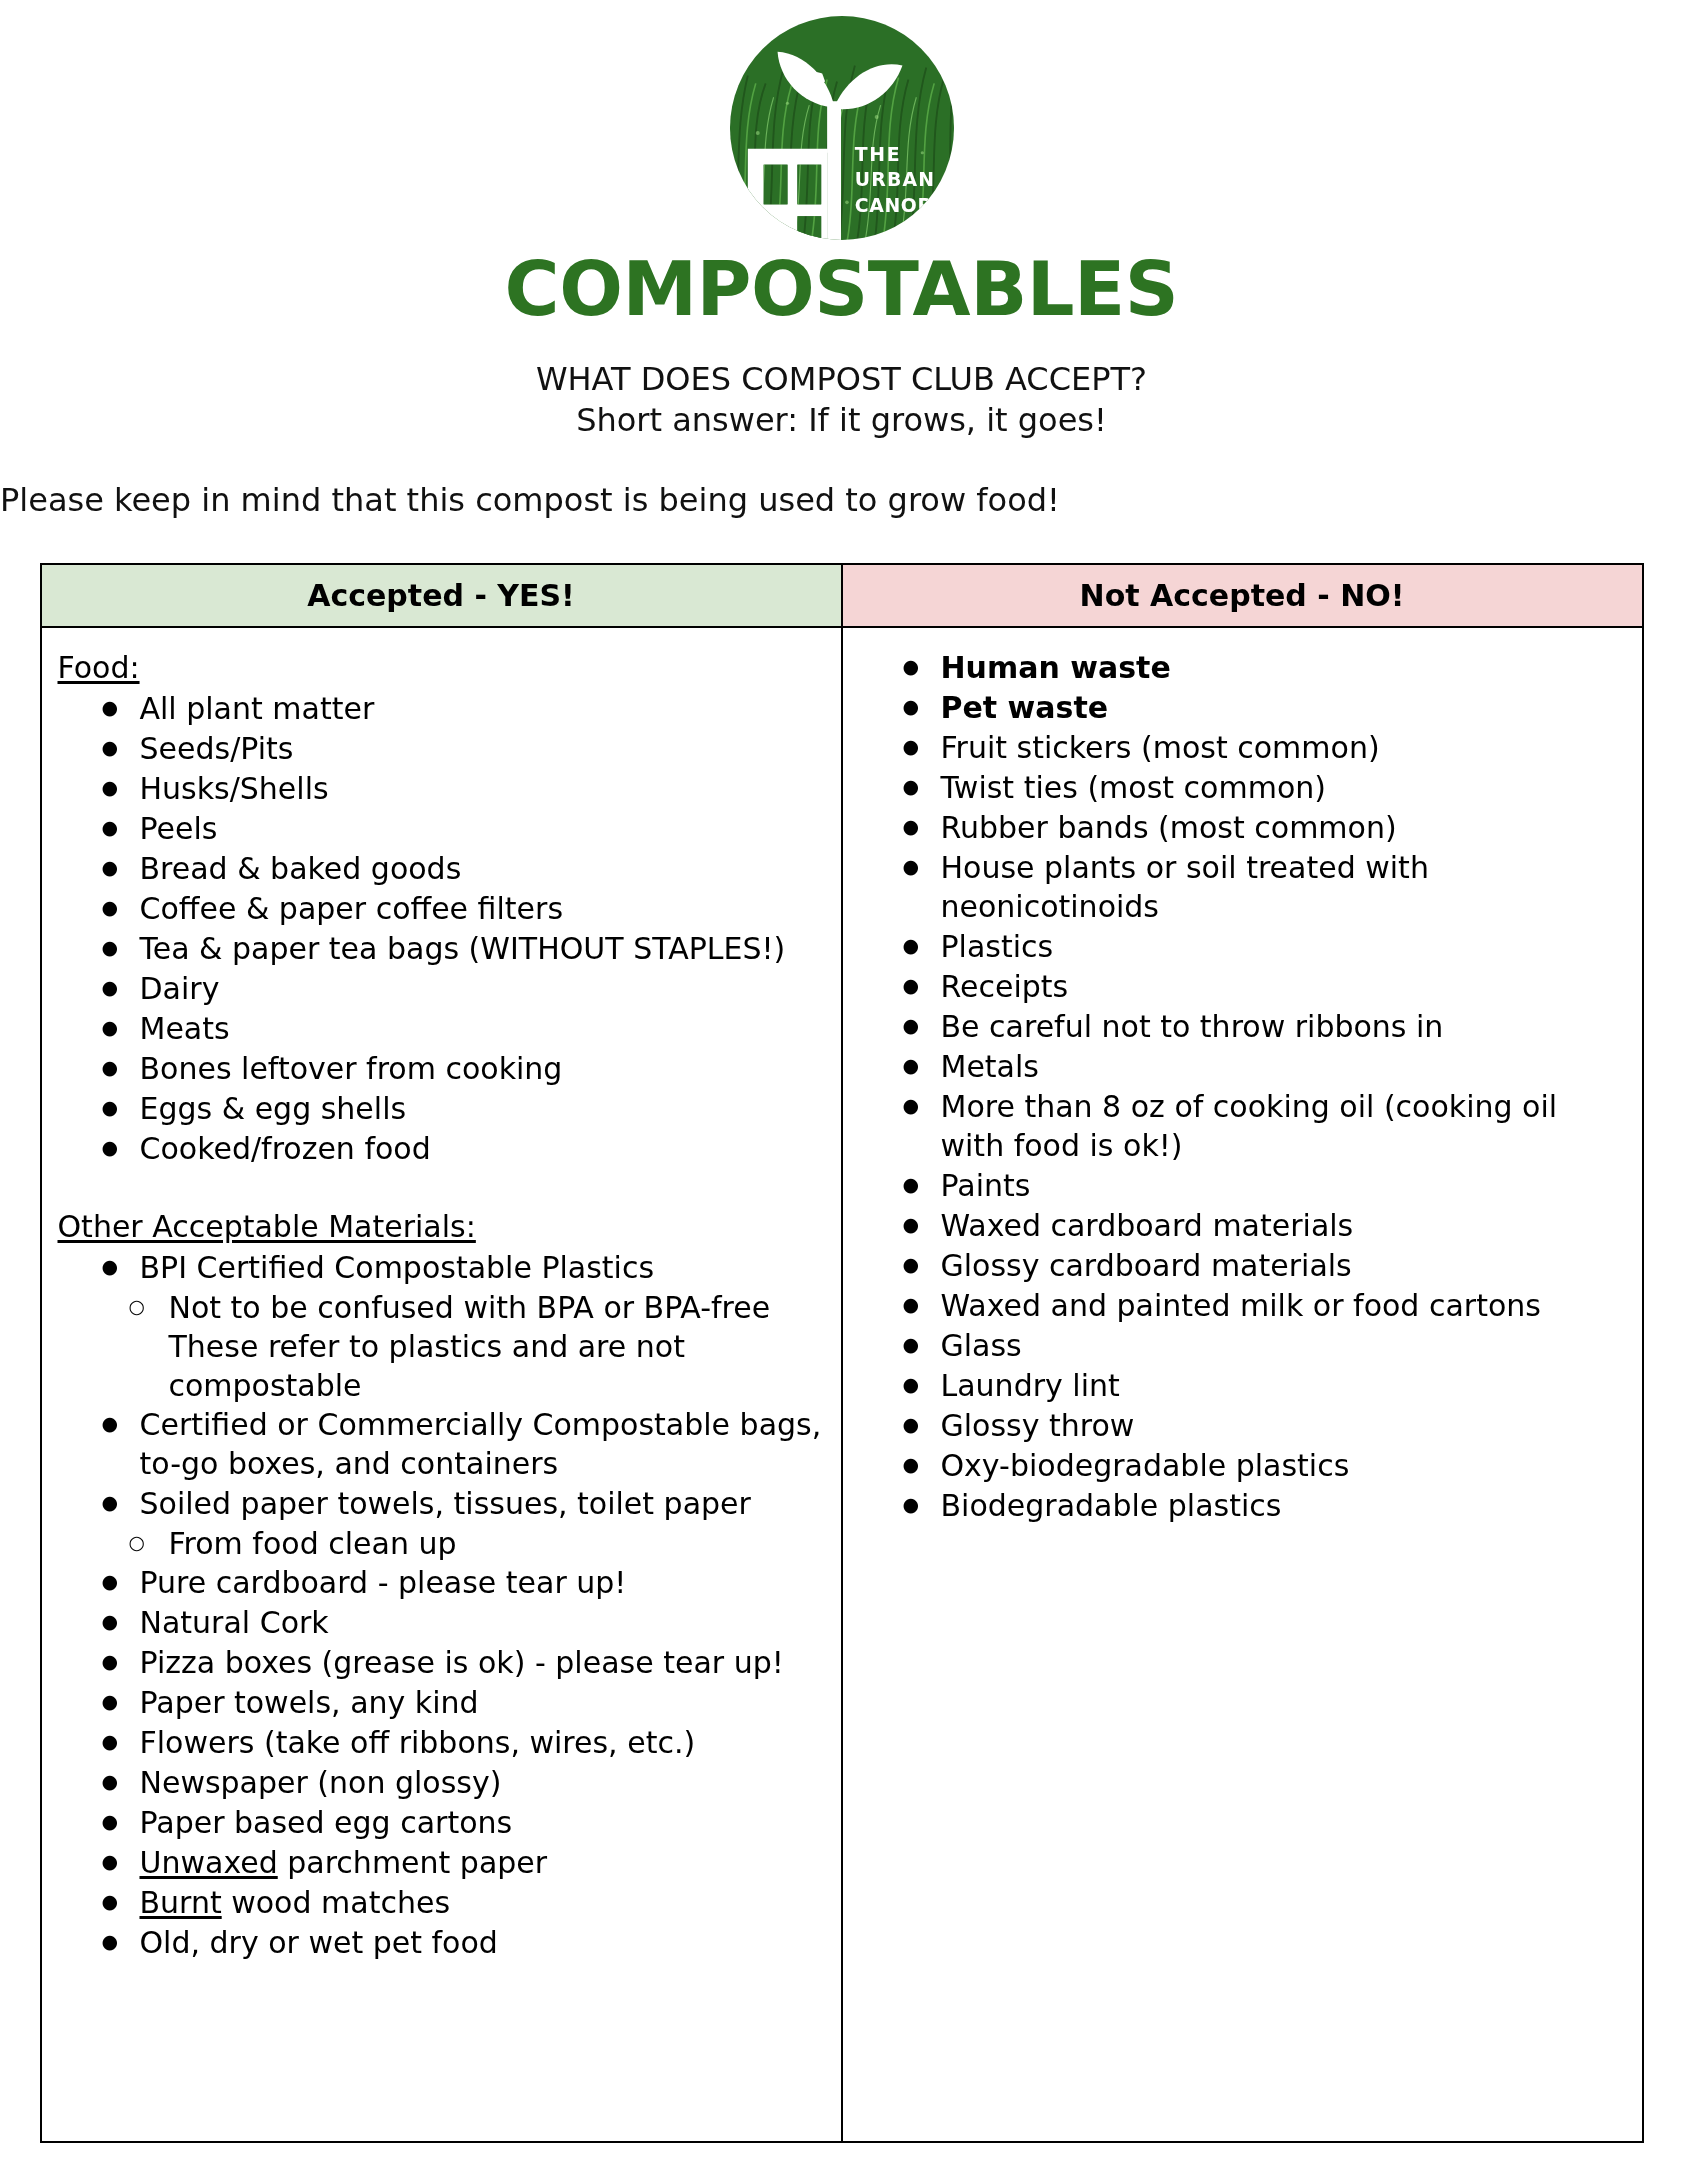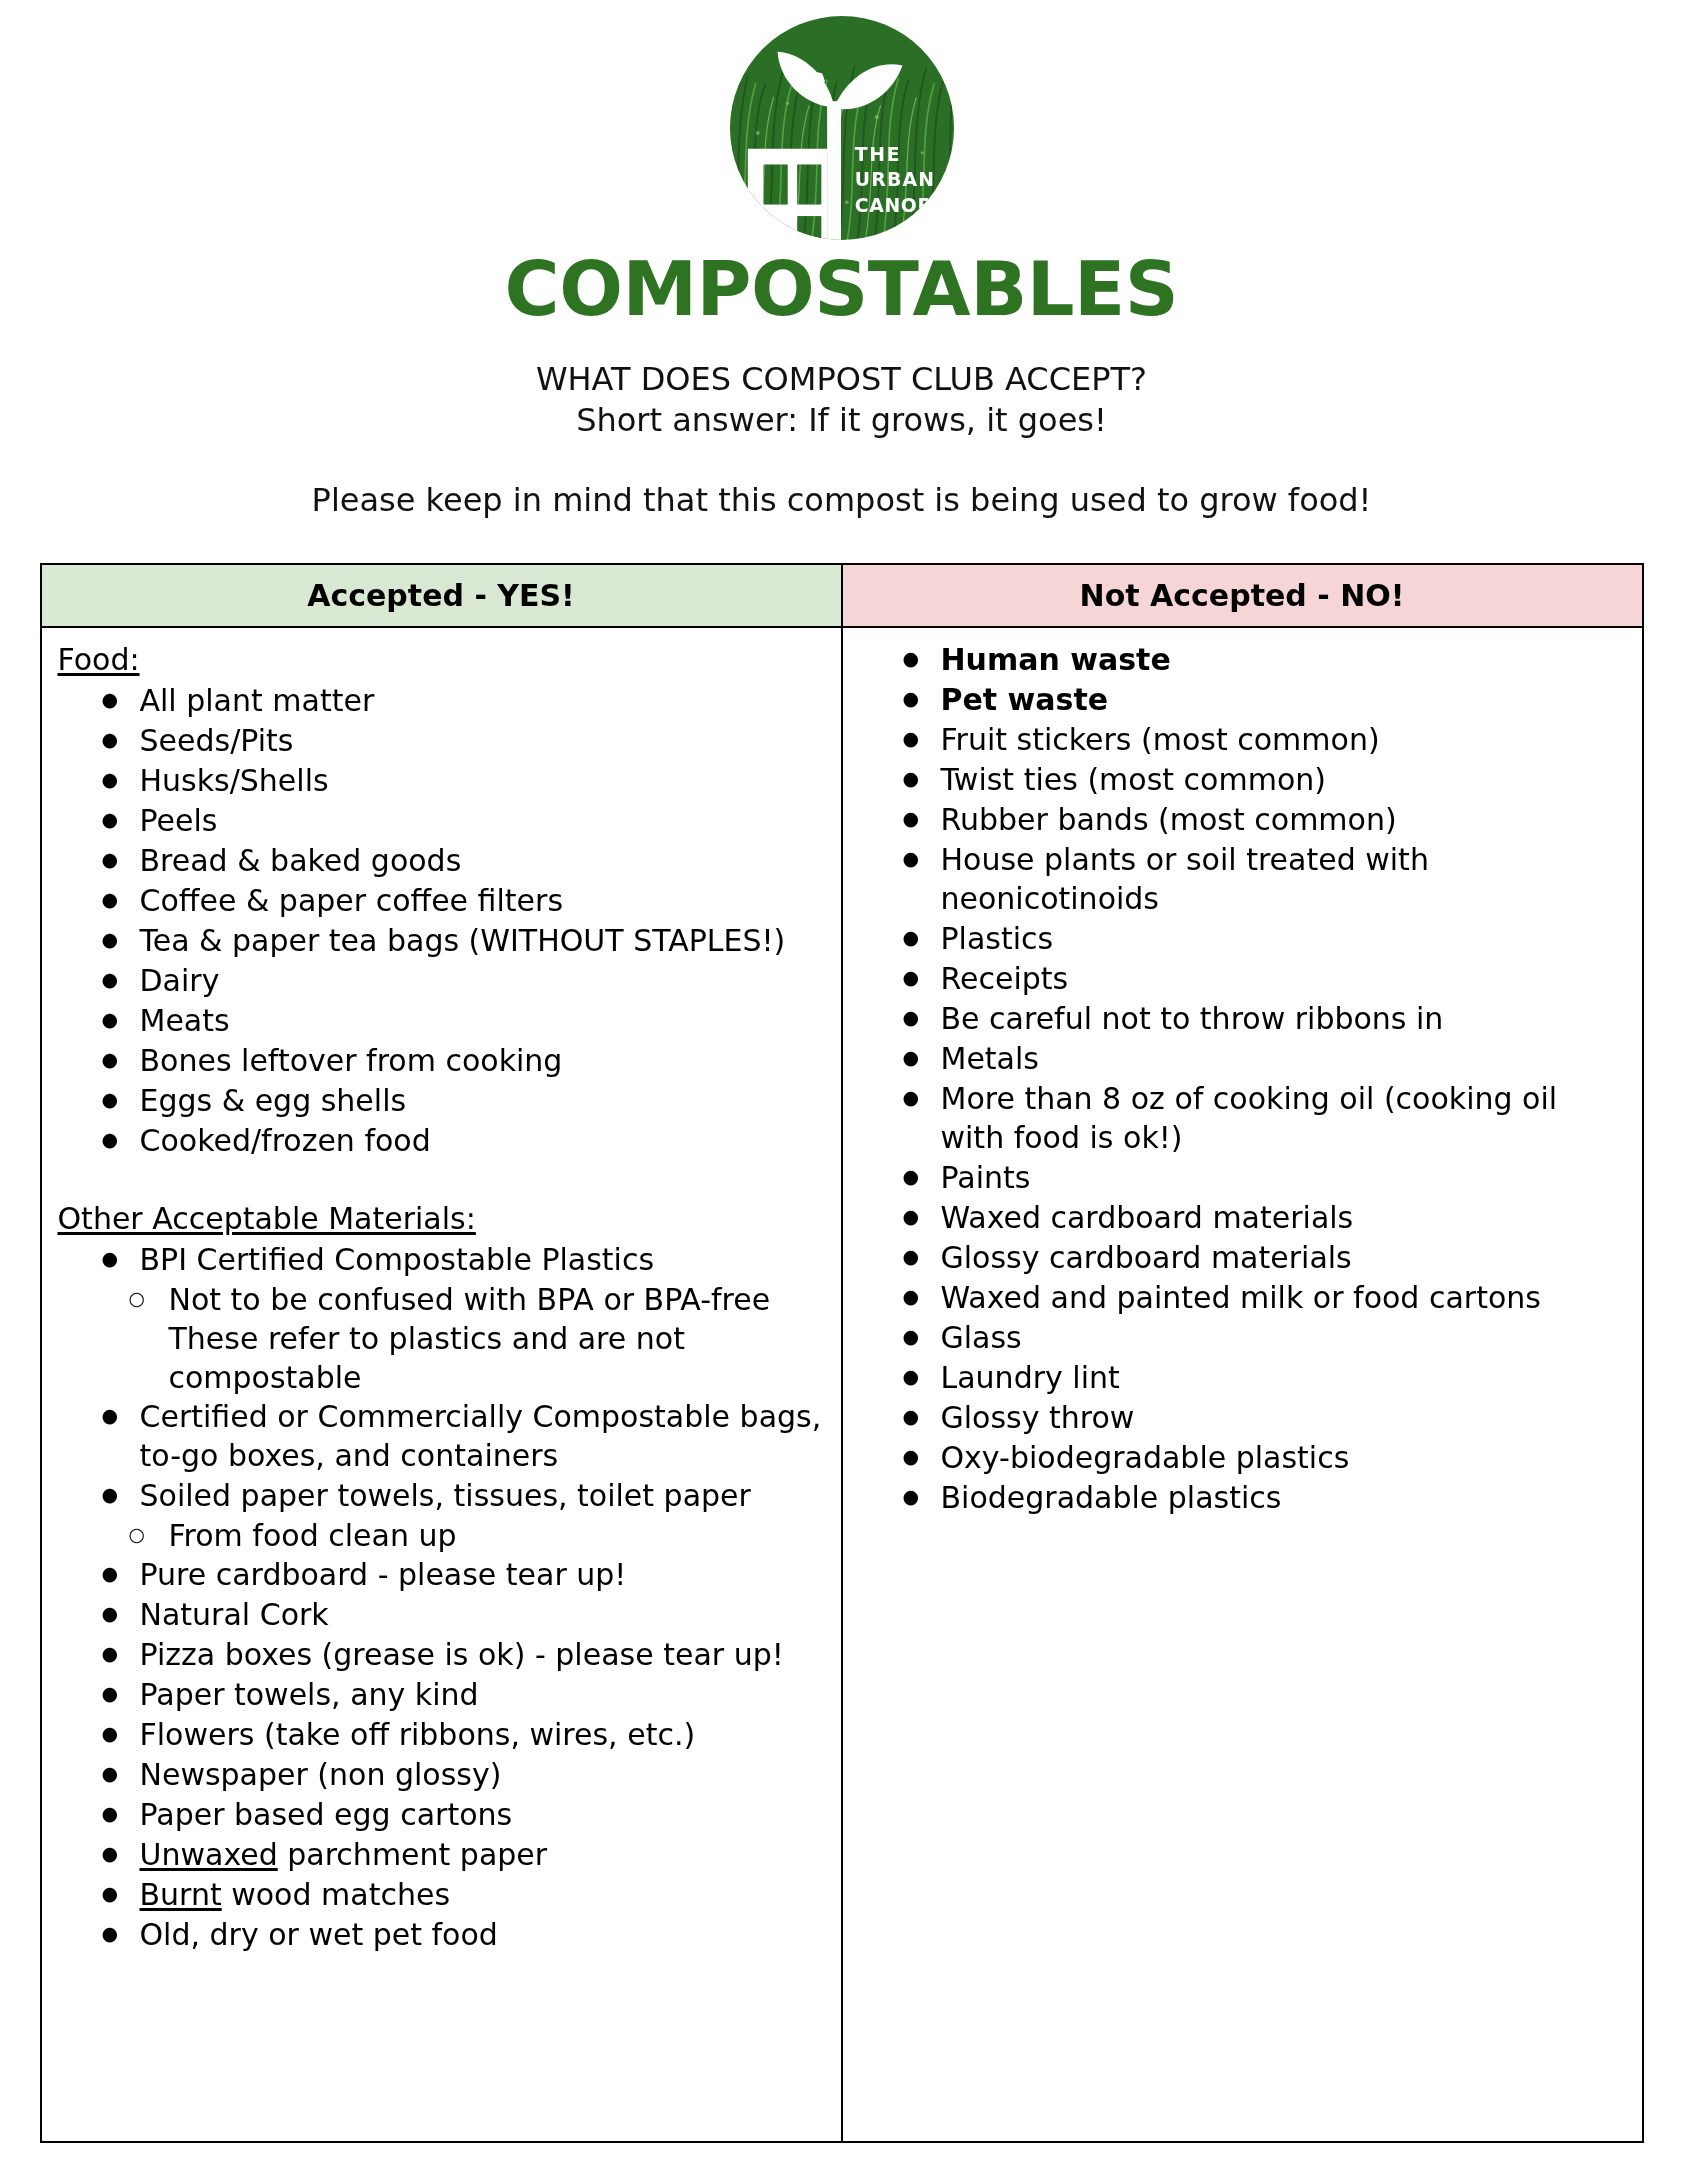--- a/index.html
+++ b/index.html
@@ -53,21 +53,21 @@
   .subtitle {
     text-align: center;
     font-size: 32px;
     line-height: 1.28;
     margin-top: 32px;
     font-weight: normal;
     color: #111111;
   }
   .subtitle div { white-space: nowrap; }
   .note {
-    text-align: center;
+    text-align: left;
     font-size: 32px;
     margin-top: 40px;
     margin-bottom: 0;
     color: #111111;
   }
 
   
   .table {
     width: 1604px;
     margin: 0 auto;
@@ -86,21 +86,21 @@
     font-size: 30px;
     font-weight: bold;
     vertical-align: middle;
     padding: 8px 10px;
   }
   th.head-yes { background: #d9e8d3; }
   th.head-no  { background: #f5d5d5; }
 
   td.col {
     height: 1515px;
-    padding: 12px 18px 20px 16px;
+    padding: 20px 18px 20px 16px;
   }
 
   
   .section-head {
     font-size: 30px;
     line-height: 1.30;
     text-decoration: underline;
     text-underline-offset: 3px;
     margin: 0 0 2px 0;
     display: inline-block;

